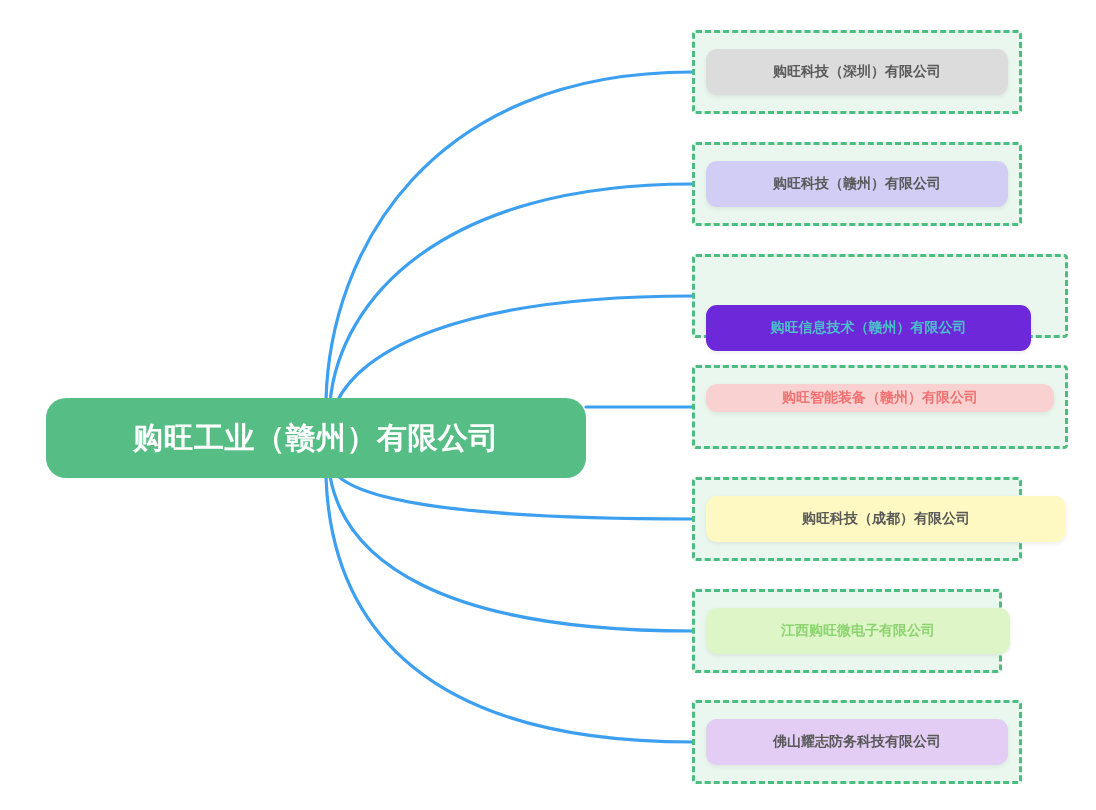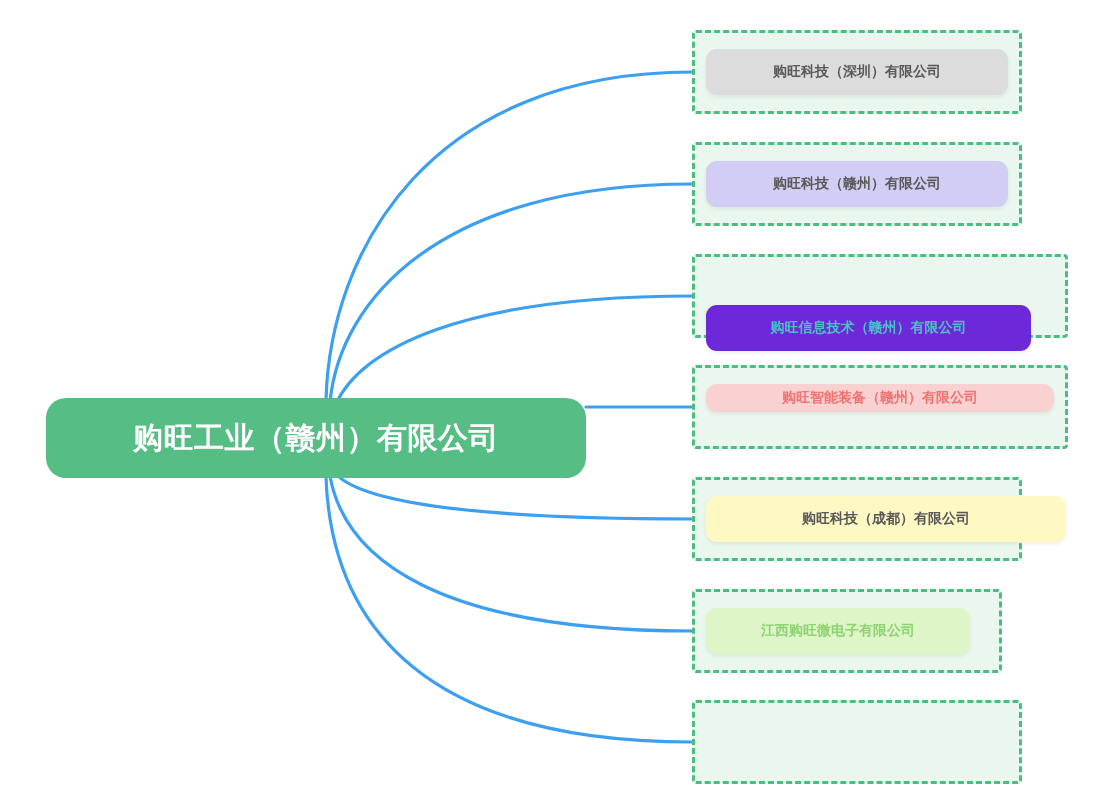--- a/index.html
+++ b/index.html
@@ -97,15 +97,16 @@
   <div class="child-wrap" style="left: 692px; top: 365px; width: 376px; height: 84px; background: rgb(234, 247, 239); border-color: rgb(76, 189, 129);"></div>
   <div class="child-wrap" style="left: 692px; top: 477px; width: 330px; height: 84px; background: rgb(234, 247, 239); border-color: rgb(76, 189, 129);"></div>
   <div class="child-wrap" style="left: 692px; top: 589px; width: 310px; height: 84px; background: rgb(234, 247, 239); border-color: rgb(76, 189, 129);"></div>
   <div class="child-wrap" style="left: 692px; top: 700px; width: 330px; height: 84px; background: rgb(234, 247, 239); border-color: rgb(76, 189, 129);"></div>
 
   <div class="child-node" style="left: 706px; top: 49px; width: 302px; height: 46px; background: rgb(220, 220, 220); color: rgb(89, 89, 89);">购旺科技（深圳）有限公司</div>
   <div class="child-node" style="left: 706px; top: 161px; width: 302px; height: 46px; background: rgb(210, 205, 245); color: rgb(89, 89, 89);">购旺科技（赣州）有限公司</div>
   <div class="child-node" style="left: 706px; top: 273px; width: 325px; height: 46px; background: #6d28d9; color: rgb(75, 193, 200); margin-top: 32px;">购旺信息技术（赣州）有限公司</div>
   <div class="child-node" style="left: 706px; top: 384px; width: 348px; height: 28px; background: rgb(250, 209, 209); color: rgb(240, 114, 114);">购旺智能装备（赣州）有限公司</div>
   <div class="child-node" style="left: 706px; top: 496px; width: 360px; height: 46px; background: #fef9c3; color: rgb(89, 89, 89);">购旺科技（成都）有限公司</div>
-  <div class="child-node" style="left: 706px; top: 608px; width: 264px; height: 46px; background: rgb(222, 245, 200); color: rgb(141, 212, 113);">江西购旺微电子有限公司</div>
+  <div class="child-node" style="left: 706px; top: 608px; width: 304px; height: 46px; background: rgb(222, 245, 200); color: rgb(141, 212, 113);">江西购旺微电子有限公司</div>
+  <div class="child-node" style="left: 706px; top: 719px; width: 302px; height: 46px; background: rgb(227, 205, 245); color: rgb(89, 89, 89);">佛山耀志防务科技有限公司</div>
 
 </div>
 
 </body></html>

